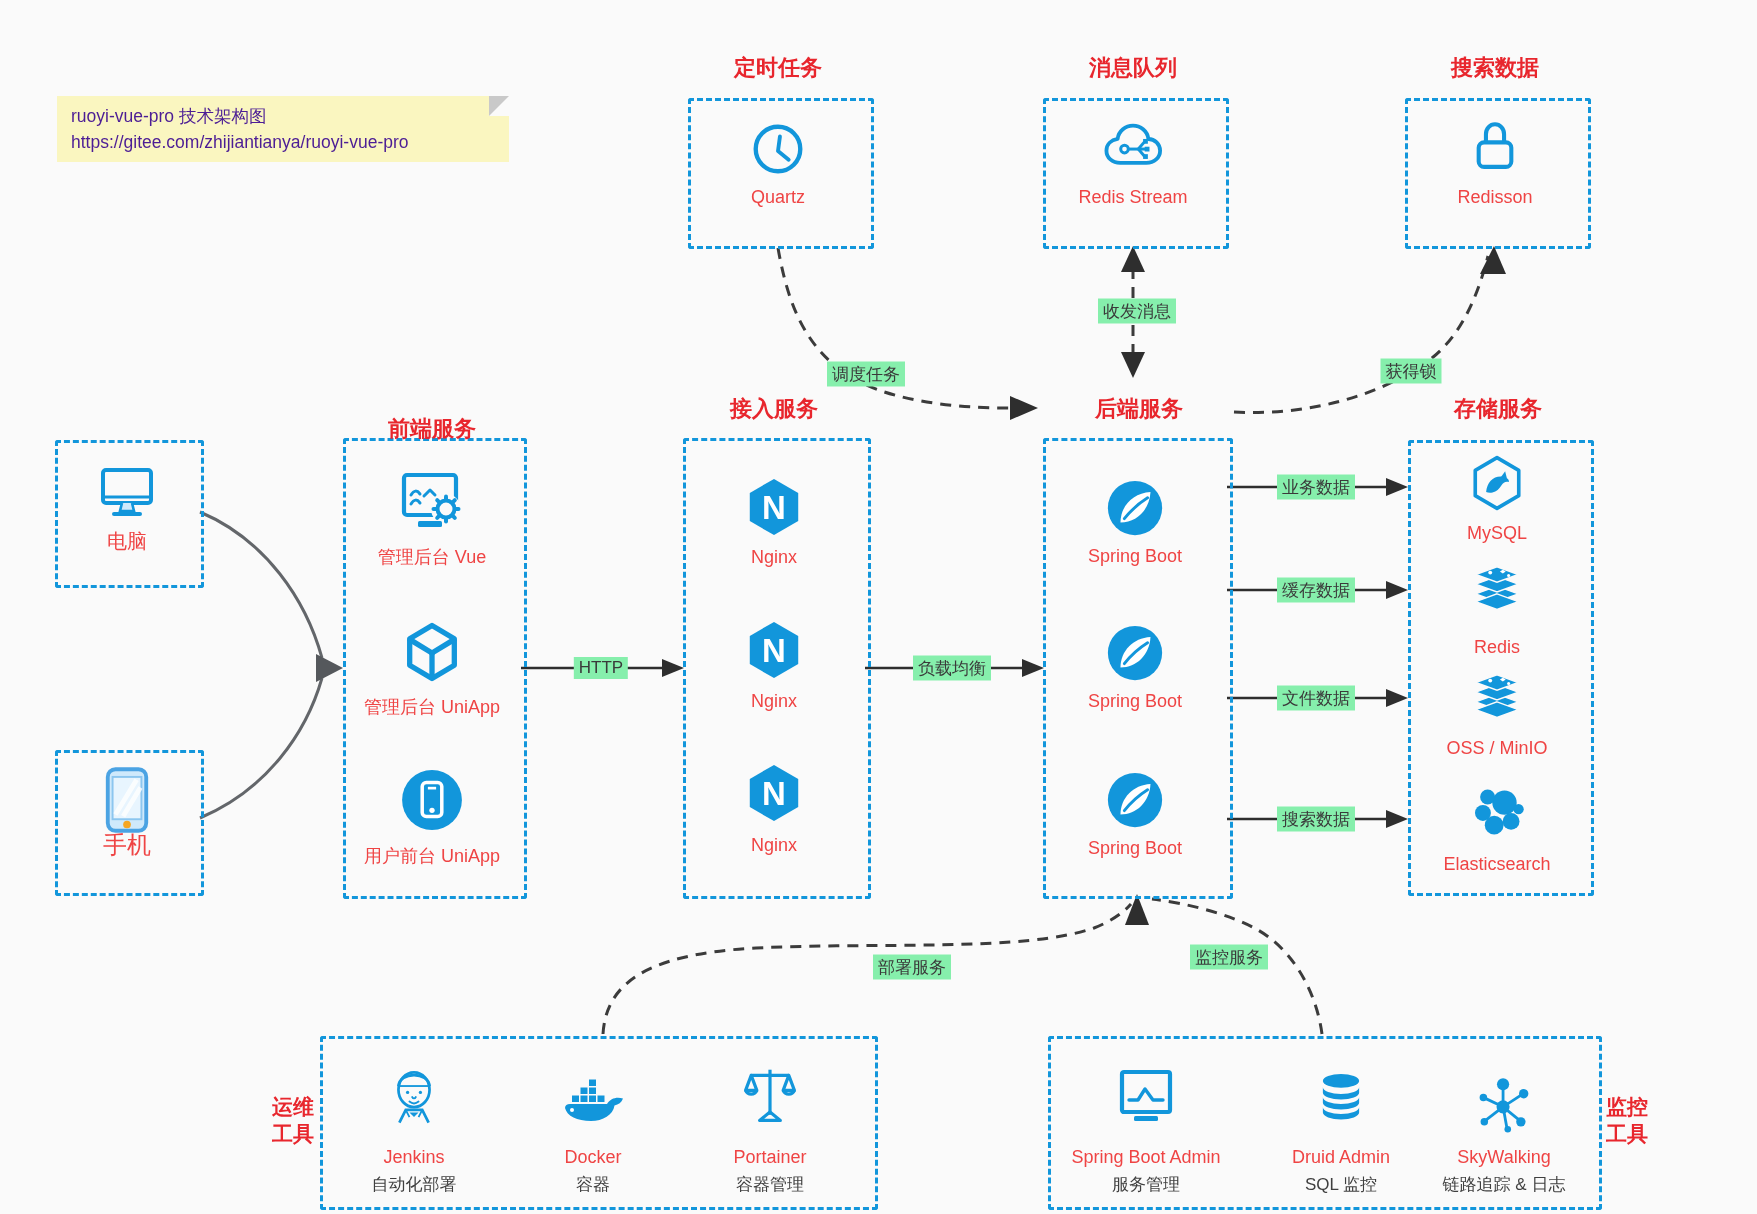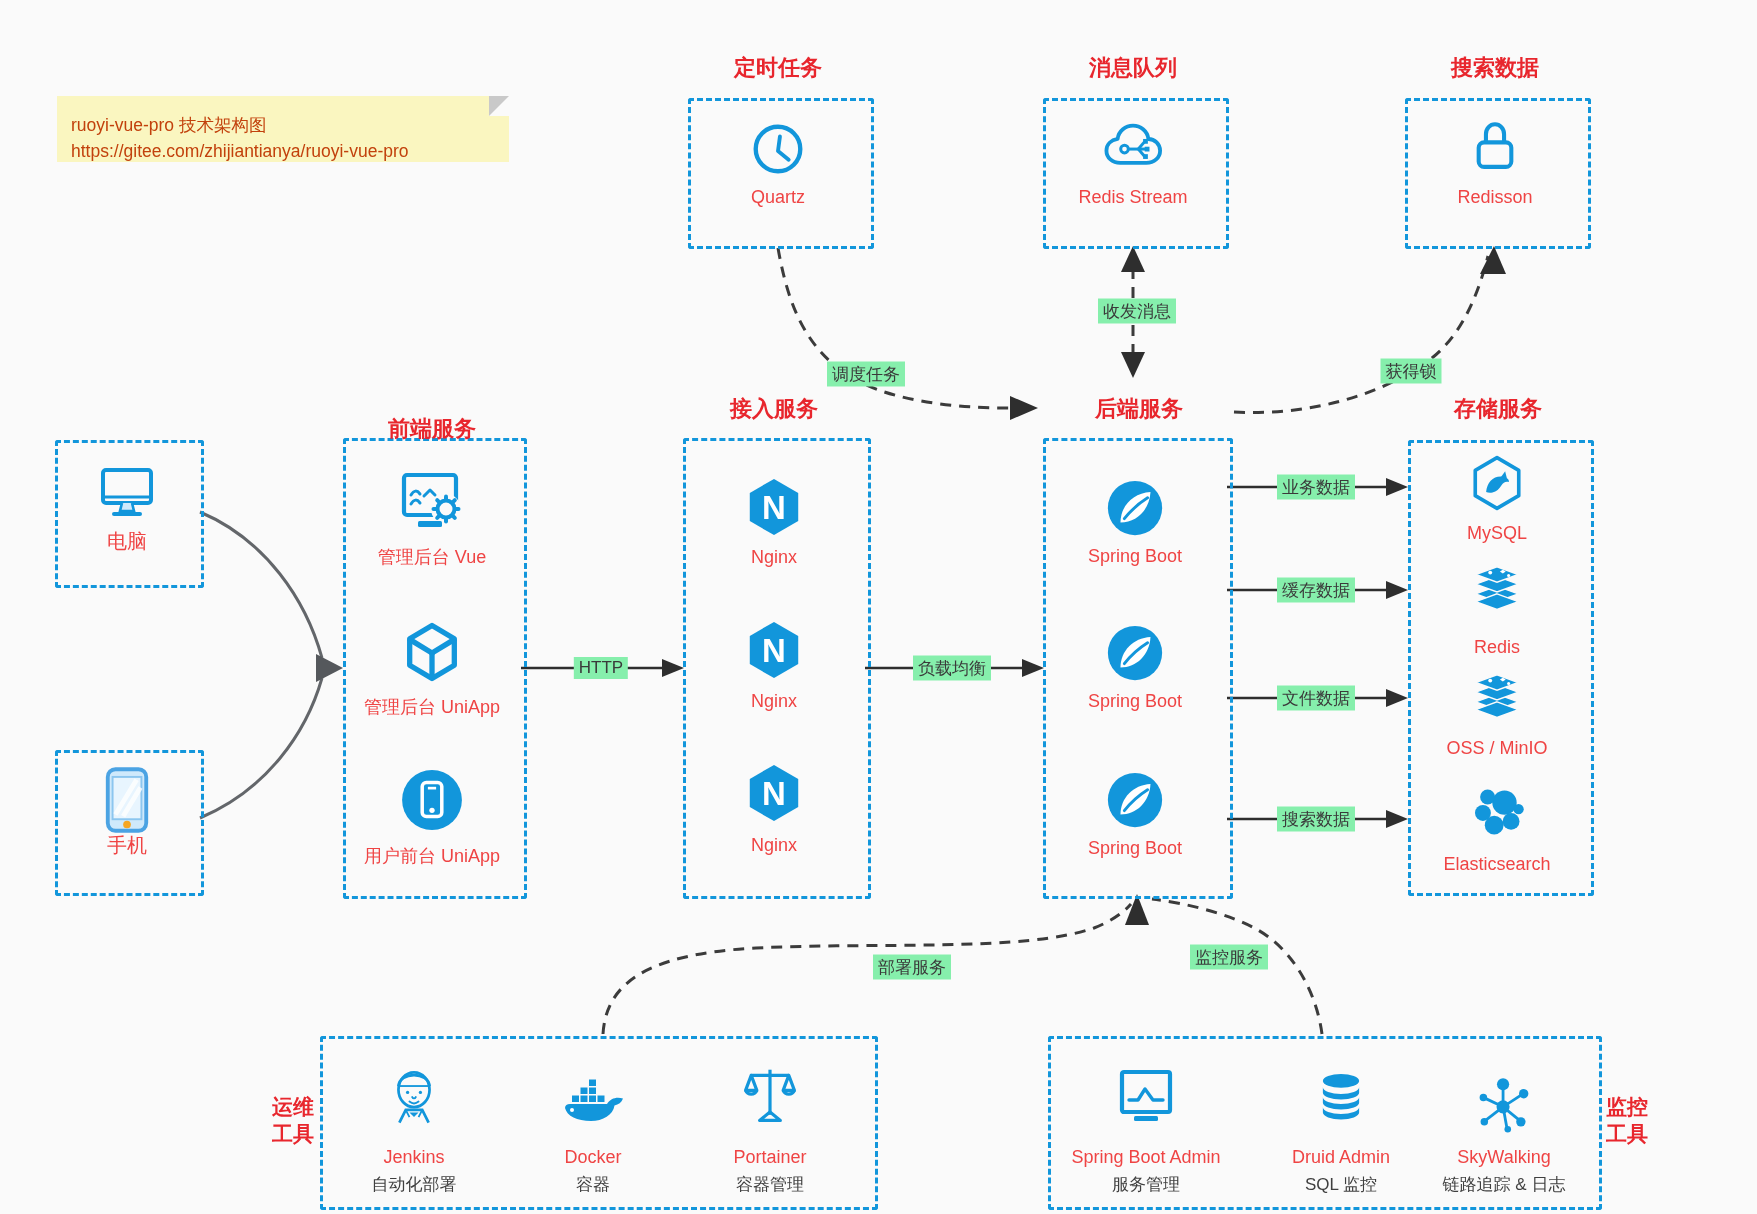--- a/index.html
+++ b/index.html
@@ -12,21 +12,21 @@
   .side-title{position:absolute;transform:translate(-50%,-50%);color:#e8262d;font-weight:bold;
               font-size:21px;line-height:27px;text-align:center;white-space:nowrap;z-index:3;}
   .item-label{position:absolute;transform:translate(-50%,-50%);color:#ef4444;font-size:18px;
               white-space:nowrap;z-index:3;}
   .item-sub{position:absolute;transform:translate(-50%,-50%);color:#3f3f3f;font-size:17px;
             white-space:nowrap;z-index:3;}
   .edge-label{position:absolute;transform:translate(-50%,-50%);background:#86efac;padding:1px 5px;
               color:#3a3a3a;font-size:17px;white-space:nowrap;z-index:4;}
   .icon{position:absolute;transform:translate(-50%,-50%);z-index:3;}
   .note{position:absolute;left:57px;top:96px;width:452px;height:66px;background:#faf6c0;z-index:3;}
-  .note-text{position:absolute;left:14px;top:16px;color:#c2410c;font-size:17.5px;line-height:26px;}
+  .note-text{position:absolute;left:14px;top:7px;color:#4c1d95;font-size:17.5px;line-height:26px;}
   .note-corner{position:absolute;right:0;top:0;width:0;height:0;
                border-left:20px solid #c9c9c9;border-top:20px solid #fafafa;
                transform:rotate(90deg);transform-origin:center;}
 </style>
 </head>
 <body>
 
 <div class="stage">
 
   <svg class="connectors" width="1757" height="1214">
@@ -114,21 +114,21 @@
   </svg>
   <div class="item-label" style="left:127px;top:541px;font-size:20px;">电脑</div>
 
   <div class="dashed-box" style="left:55px;top:750px;width:143px;height:140px;"></div>
   <svg class="icon" style="left:127px;top:800px;" width="50" height="68" viewBox="0 0 52 70">
     <rect x="6" y="3" width="40" height="64" rx="8" fill="#cfe9fb" stroke="#4ba3e3" stroke-width="4"></rect>
     <rect x="11" y="11" width="30" height="44" fill="#e8f5fe" stroke="#8cc6ef" stroke-width="2"></rect>
     <path d="M14 50 L36 14 M22 52 L40 22" stroke="#ffffff" stroke-width="5" opacity="0.8"></path>
     <circle cx="26" cy="60.5" r="4" fill="#f5a623"></circle>
   </svg>
-  <div class="item-label" style="left:127px;top:845px;font-size:20px;">手机</div>
+  <div class="item-label" style="left:127px;top:845px;font-size:24px;">手机</div>
 
   <div class="col-title" style="left:432px;top:409px;margin-top:20px;">前端服务</div>
   <div class="dashed-box" style="left:343px;top:438px;width:178px;height:455px;"></div>
   <svg class="icon" style="left:432px;top:502px;" width="72" height="66" viewBox="0 0 72 66">
     <rect x="8" y="6" width="52" height="40" rx="3" fill="none" stroke="#1296db" stroke-width="4.2"></rect>
     <path d="M15 26 C18 21 21 21 24 25 M15 35 C18 30 21 30 24 34" fill="none" stroke="#1296db" stroke-width="3" stroke-linecap="round"></path>
     <path d="M28 27 L34 21 L39 26" fill="none" stroke="#1296db" stroke-width="3" stroke-linecap="round" stroke-linejoin="round"></path>
     <circle cx="50" cy="40" r="15" fill="#fafafa"></circle>
     <circle cx="50" cy="40" r="8.5" fill="none" stroke="#1296db" stroke-width="4"></circle>
     <g stroke="#1296db" stroke-width="4" stroke-linecap="round">

